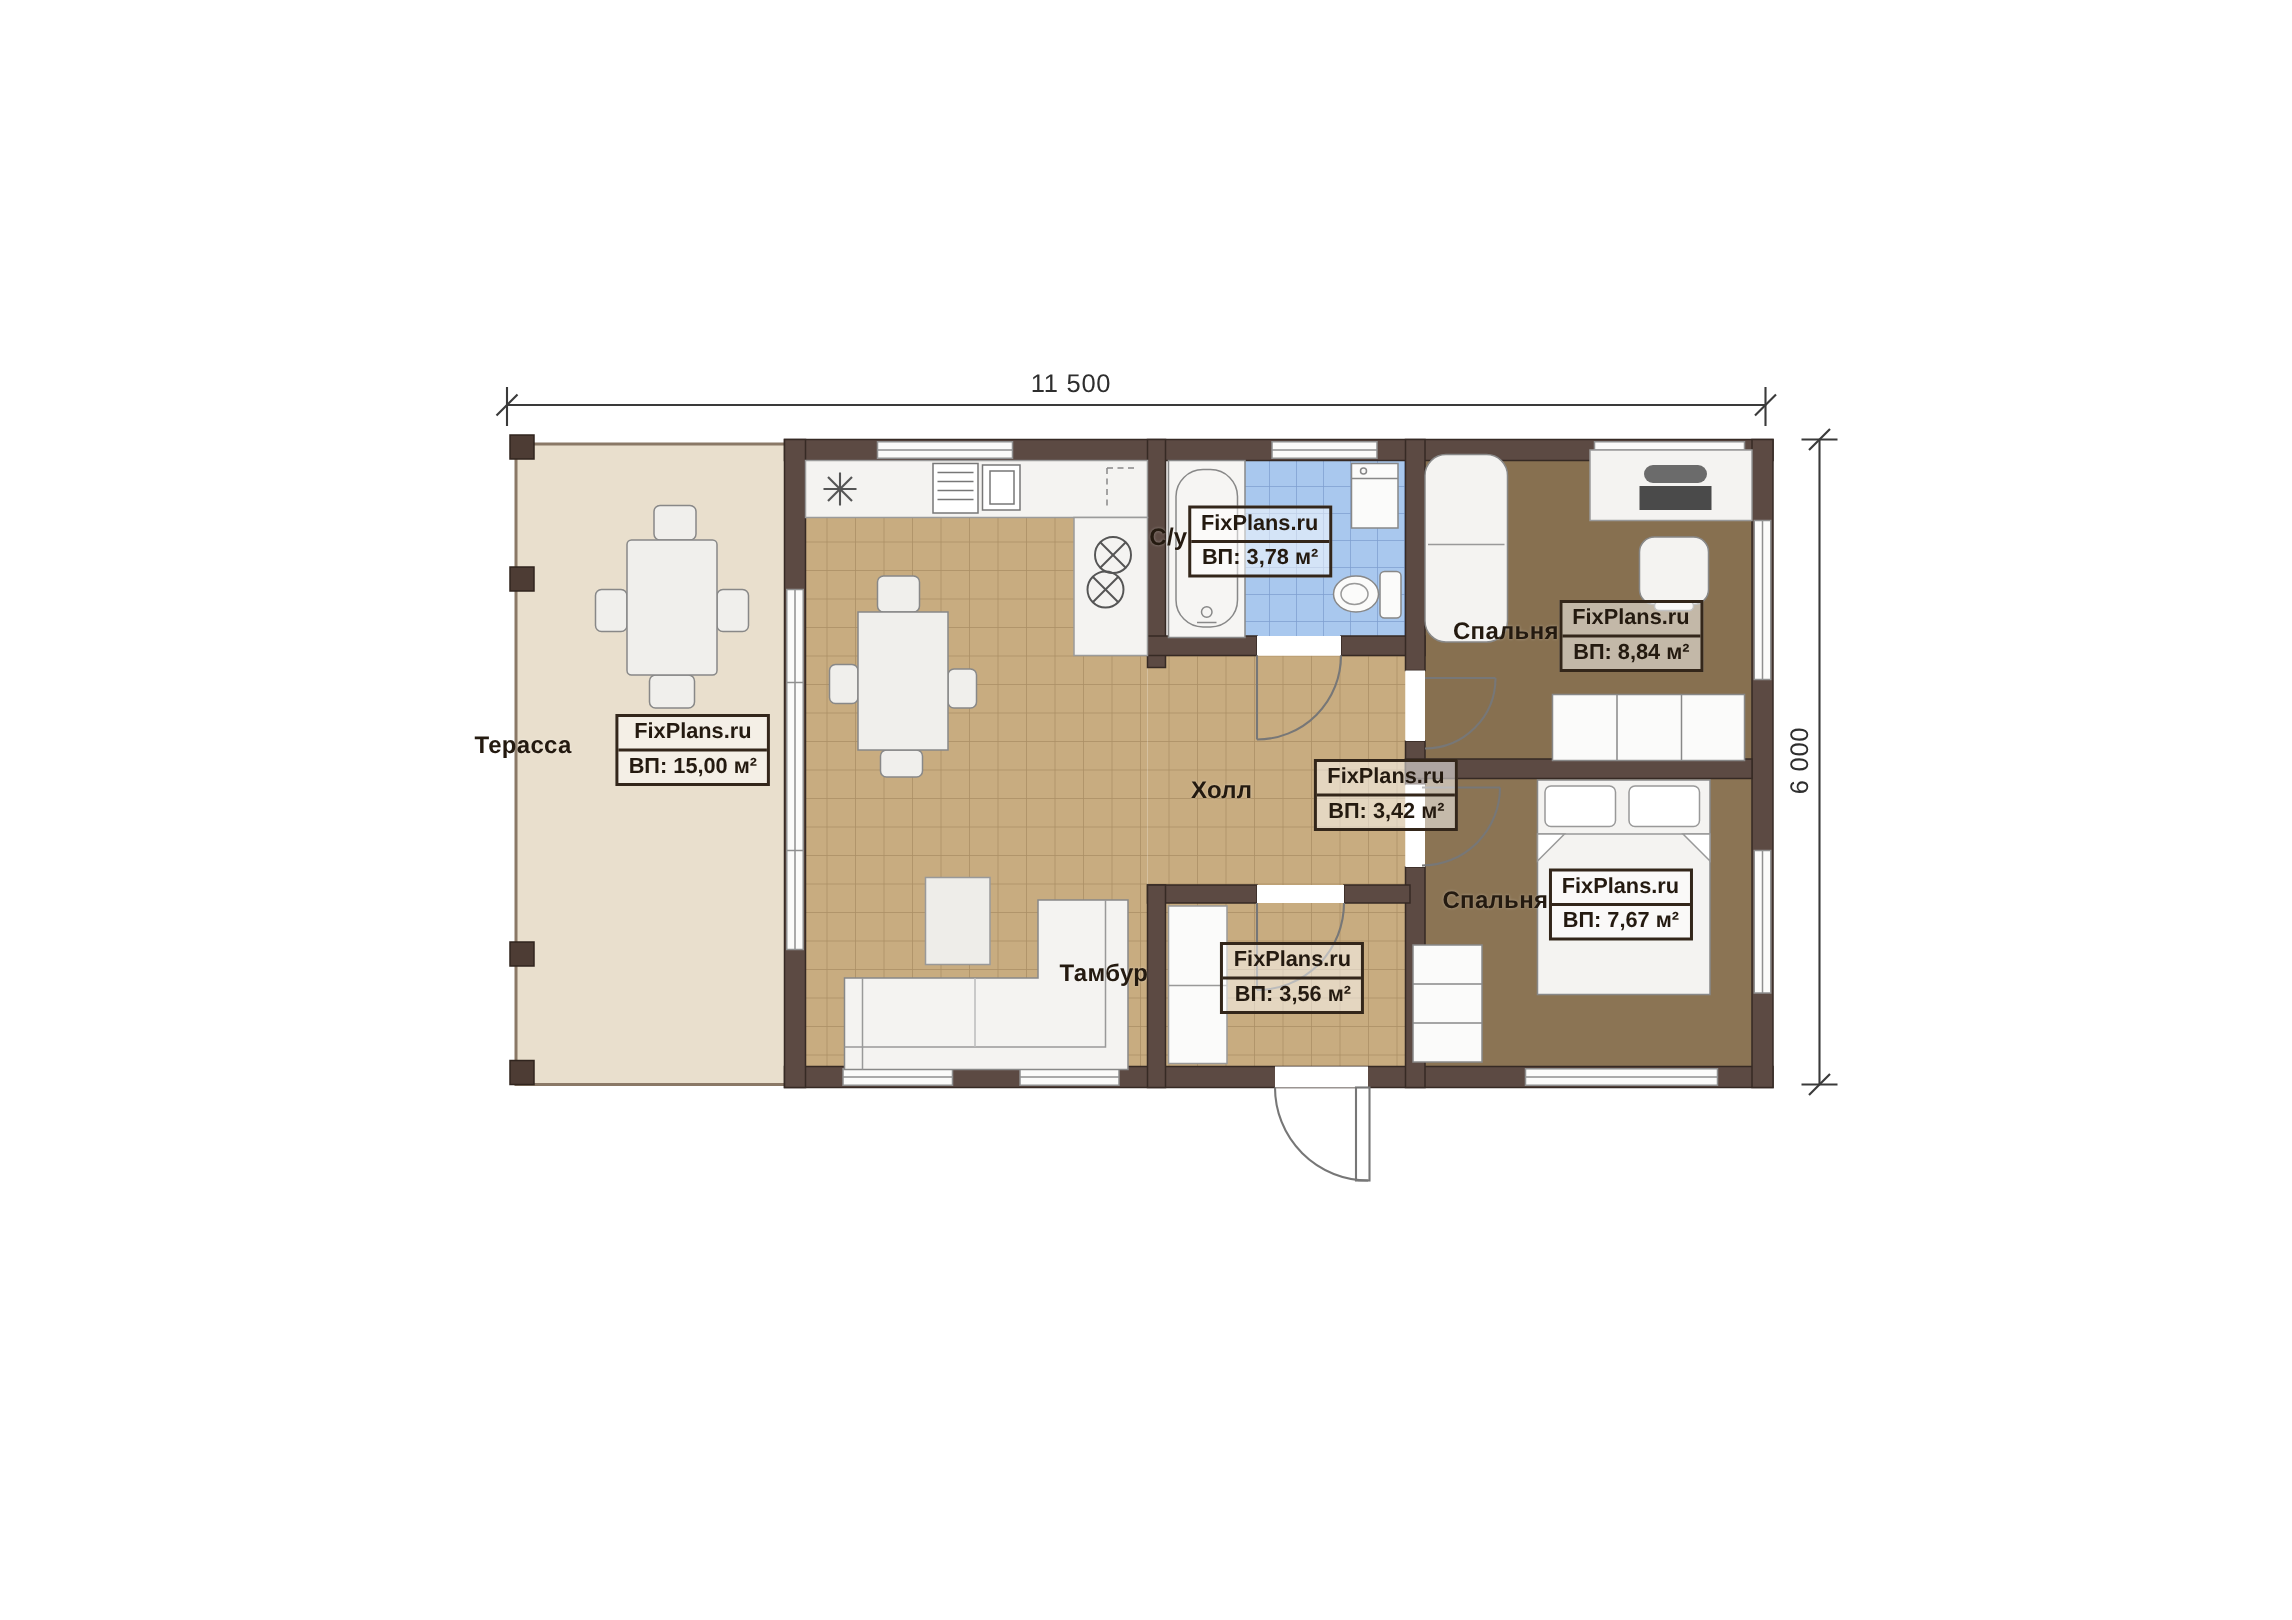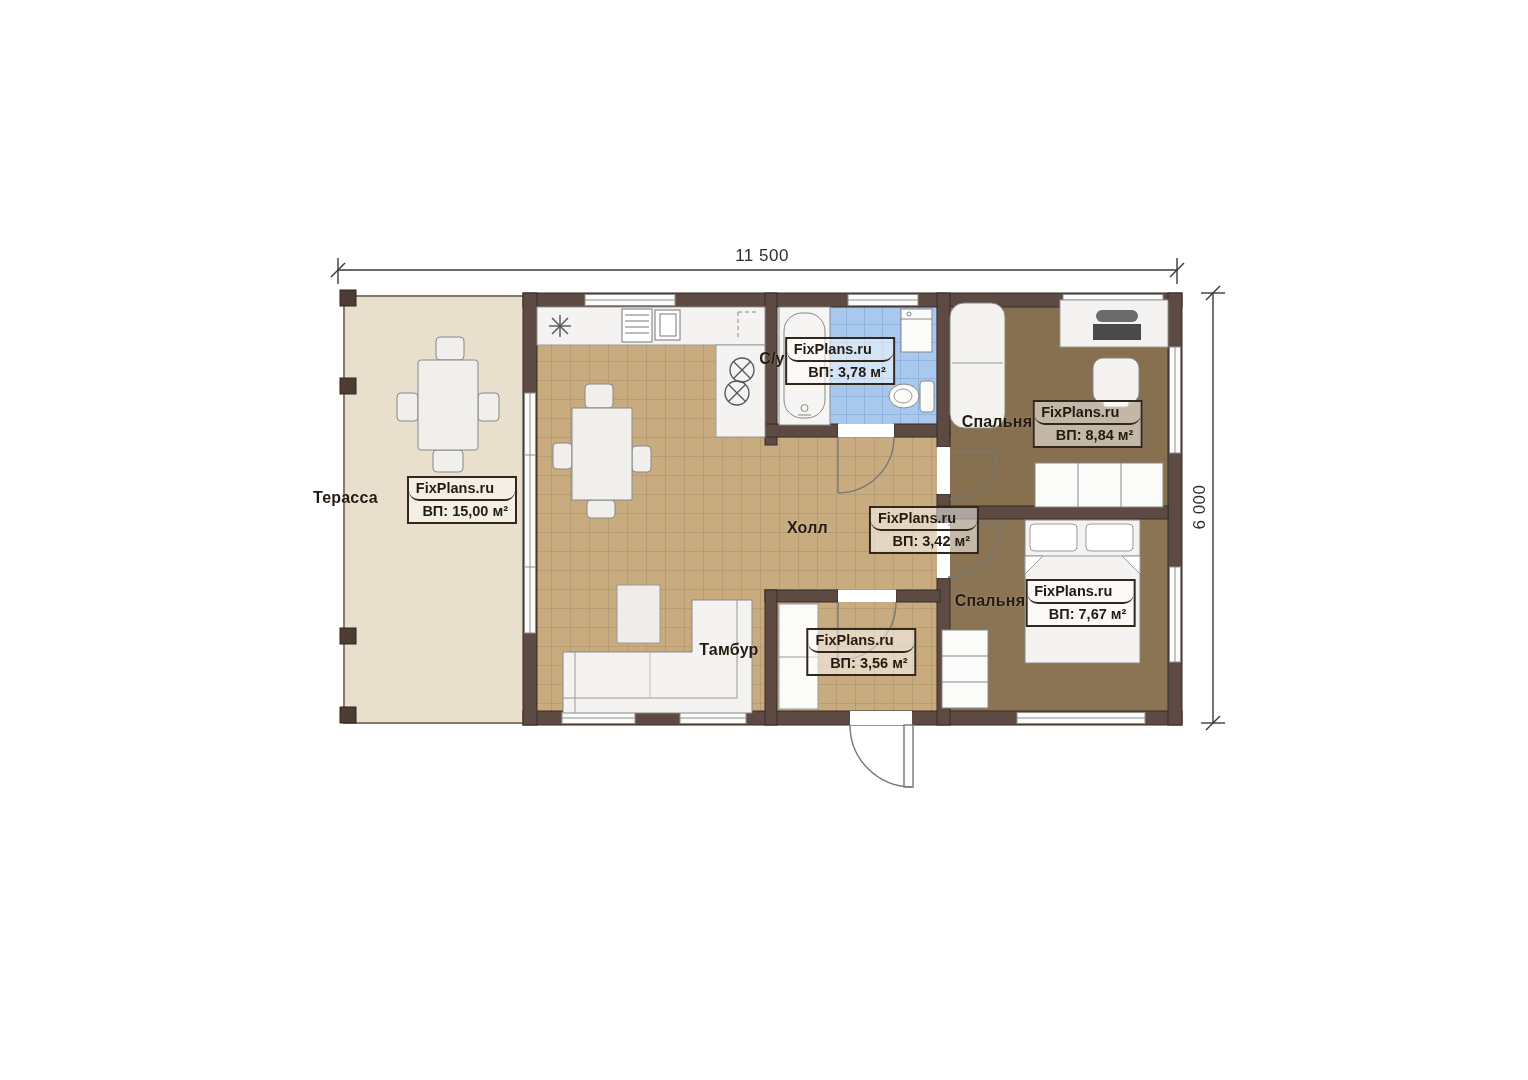--- a/index.html
+++ b/index.html
@@ -18,21 +18,21 @@
     font-size:16px; font-weight:bold; color:#241a10; white-space:nowrap;
     letter-spacing:0.2px; line-height:1.15; margin-bottom:3px;
     text-shadow:0 0 2px rgba(255,255,255,0.35);
   }
   .label-box {
     border:2px solid #33261a; background:rgba(255,255,255,0.5);
     display:flex; flex-direction:column; align-items:stretch;
   }
   .wm-row {
     position:relative; border-bottom:2px solid #33261a;
-    padding:1px 21px 2px 7px; text-align:center;border-radius:10px;
+    padding:1px 7px 2px 7px; text-align:center;
   }
   .wm-text, .area-row {
     font-size:14.5px; font-weight:bold; color:#241a10; white-space:nowrap; line-height:1.25;
   }
   .area-row { padding:1px 7px 2px 7px; text-align:right; }
   .wm-strike .strike-line {
     position:absolute; left:-8px; right:-8px; top:52%; height:2px;
     background:#3a2c1f;
   }
   .strike-line { display:none; }
@@ -297,21 +297,21 @@
     <g>
       <line x1="1213" y1="293" x2="1213" y2="723"></line>
       <line x1="1201" y1="293" x2="1225" y2="293"></line>
       <line x1="1201" y1="723" x2="1225" y2="723"></line>
       <line x1="1206" y1="300" x2="1220" y2="286"></line>
       <line x1="1206" y1="730" x2="1220" y2="716"></line>
     </g>
   </g>
 </svg>
 
-  <div class="dim-label dim-top" style="left:762px; top:246px;text-align:center;">11 500</div>
+  <div class="dim-label dim-top" style="left:714px; top:246px;text-align:center;">11 500</div>
   <div class="dim-label dim-right" style="left:1200px; top:507px;">6 000</div>
 
   <div class="room-label" style="left:415px; top:476px;gap:29px;">
     <div class="room-name">Терасса</div>
     <div class="label-box">
       <div class="wm-row"><span class="wm-text">FixPlans.ru</span></div>
       <div class="area-row">ВП: 15,00 м²</div>
     </div>
   </div>
 

